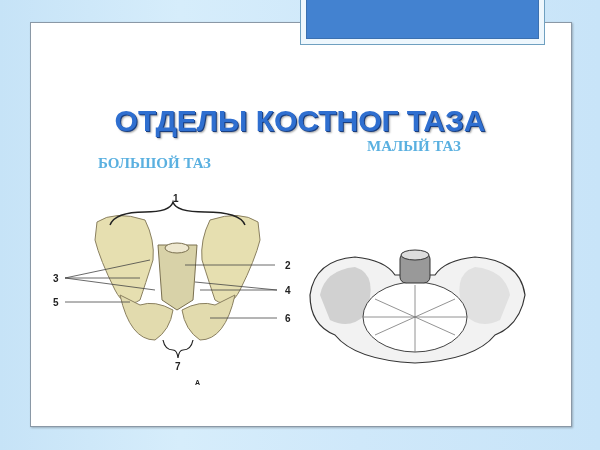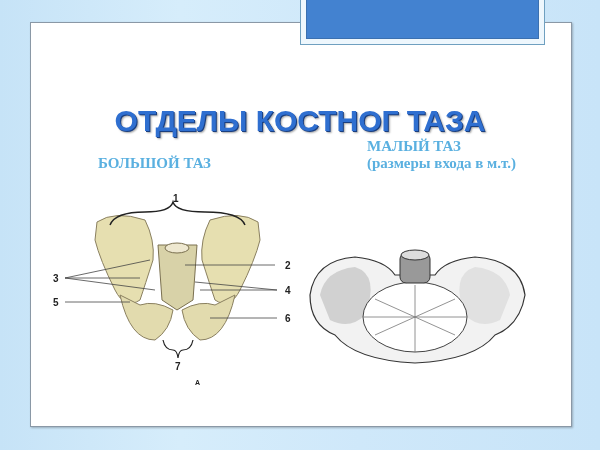--- a/index.html
+++ b/index.html
@@ -46,21 +46,20 @@
   <div class="accent-box"></div>
 </div>
 
 <div class="title">ОТДЕЛЫ КОСТНОГ ТАЗА</div>
 
 <div class="sub sub-left">
   <div>БОЛЬШОЙ ТАЗ</div>
 </div>
 <div class="sub sub-right">
   <div>МАЛЫЙ ТАЗ</div>
-  <div>(размеры входа в м.т.)</div>
 </div>
 
 <svg class="fig fig-left" viewBox="0 0 265 200">
 
   <path d="M52 32 Q70 20 100 30 Q110 50 108 70 Q100 95 95 110 Q80 120 70 100 Q55 70 50 50 Z" fill="#e6dfb0" stroke="#8a8060" stroke-width="1"></path>
   <path d="M213 32 Q195 20 165 30 Q155 50 157 70 Q165 95 170 110 Q185 120 195 100 Q210 70 215 50 Z" fill="#e6dfb0" stroke="#8a8060" stroke-width="1"></path>
 
   <path d="M113 55 L152 55 L148 110 L132 120 L117 110 Z" fill="#d8d2a8" stroke="#7a7050" stroke-width="1"></path>
   <ellipse cx="132" cy="58" rx="12" ry="5" fill="#eee8d0" stroke="#7a7050"></ellipse>
 

